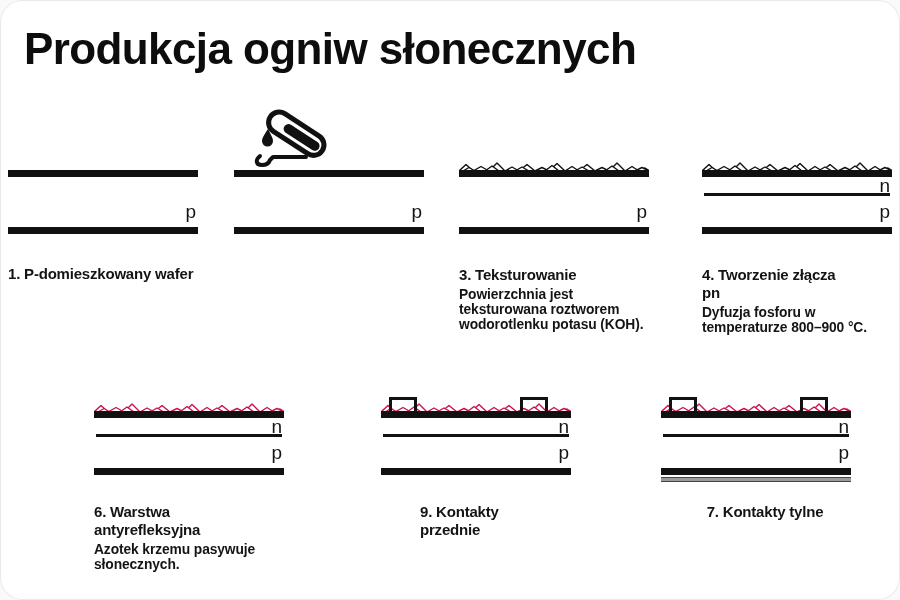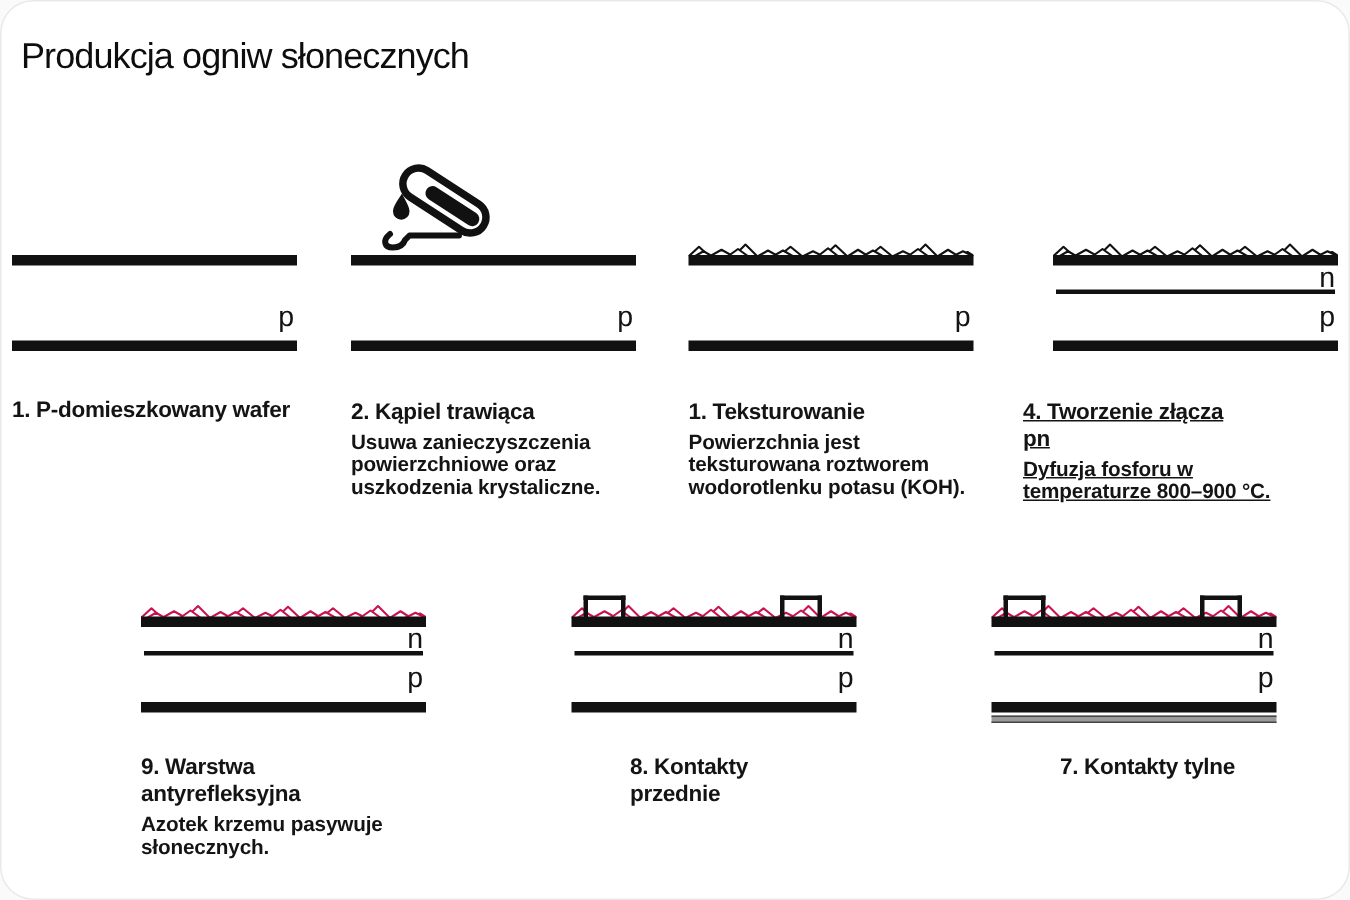--- a/index.html
+++ b/index.html
@@ -2,21 +2,21 @@
 <html><head>
 <meta charset="utf-8">
 <style>
   html,body{margin:0;padding:0;background:#fafafa;}
   .card{
     position:relative;width:900px;height:600px;background:#ffffff;
     border-radius:22px;box-shadow:0 0 0 1px #e9e9e9 inset;overflow:hidden;
     font-family:"Liberation Sans", sans-serif;color:#141414;
   }
   .title{
-    position:absolute;left:14px;top:24px;font-size:24px;font-weight:400;
+    position:absolute;left:24px;top:24px;font-size:44px;font-weight:700;
     letter-spacing:-0.6px;color:#0d0d0d;white-space:nowrap;
   }
   
   .diagram{position:absolute;width:190px;height:72px;}
   .bar{position:absolute;left:0;width:190px;background:#111;}
   .bar-top{top:0;height:7px;}
   .bar-bottom{top:57px;height:7px;}
   .line-n{position:absolute;left:2px;top:23px;width:186px;height:3px;background:#111;}
   .layer-label{position:absolute;right:2px;font-size:19px;line-height:19px;font-weight:400;color:#141414;}
   .lbl-n{top:6px;}
@@ -38,21 +38,21 @@
   
   .caption{position:absolute;}
   .step-heading{font-size:15px;font-weight:700;line-height:18px;letter-spacing:-0.2px;margin:0 0 3px 0;}
   .step-desc{font-size:13.8px;font-weight:700;line-height:15px;letter-spacing:-0.1px;margin:0;}
   
   .d1{left:8px;top:170px;} .d2{left:234px;top:170px;} .d3{left:459px;top:170px;} .d4{left:702px;top:170px;}
   .d5{left:94px;top:411px;} .d6{left:381px;top:411px;} .d7{left:661px;top:411px;}
   .t1{left:8px;top:265px;width:195px;}
   .t2{left:234px;top:266px;width:195px;}
   .t3{left:459px;top:266px;width:200px;}
-  .t4{left:682px;top:266px;width:195px;text-decoration:underline;}
+  .t4{left:702px;top:266px;width:195px;}
   .t5{left:94px;top:503px;width:170px;}
   .t6{left:420px;top:503px;width:125px;}
   .t7{left:705px;top:503px;width:125px;text-align:center;}
   .t4 .step-heading{width:135px;}
   .t5 .step-heading{width:160px;}
   .t6 .step-heading,.t7 .step-heading{width:120px;}
   .t5 .step-desc{width:164px;}
   .t2 .step-desc{width:190px;}
   .t4 .step-desc{width:190px;}
 </style>
@@ -149,41 +149,37 @@
     <div class="line-n"></div>
     <div class="layer-label lbl-p">p</div>
     <div class="bar bar-bottom"></div>
     <div class="back-contact"></div>
   </div>
 
   <div class="caption t1">
     <p class="step-heading">1. P-domieszkowany wafer</p>
   </div>
 
-  <div class="caption t2">
-    <p class="step-heading">2. Kąpiel trawiąca</p>
-    <p class="step-desc">Usuwa zanieczyszczenia powierzchniowe oraz uszkodzenia krystaliczne.</p>
-  </div>
 
   <div class="caption t3">
-    <p class="step-heading">1. Teksturowanie</p>
+    <p class="step-heading">3. Teksturowanie</p>
     <p class="step-desc">Powierzchnia jest teksturowana roztworem wodorotlenku potasu (KOH).</p>
   </div>
 
   <div class="caption t4">
     <p class="step-heading">4. Tworzenie złącza pn</p>
     <p class="step-desc">Dyfuzja fosforu w temperaturze 800–900 °C.</p>
   </div>
 
   <div class="caption t5">
-    <p class="step-heading">9. Warstwa antyrefleksyjna</p>
+    <p class="step-heading">6. Warstwa antyrefleksyjna</p>
     <p class="step-desc">Azotek krzemu pasywuje słonecznych.</p>
   </div>
 
   <div class="caption t6">
-    <p class="step-heading">8. Kontakty przednie</p>
+    <p class="step-heading">9. Kontakty przednie</p>
   </div>
 
   <div class="caption t7">
     <p class="step-heading">7. Kontakty tylne</p>
   </div>
 
 </div>
 
 </body></html>

